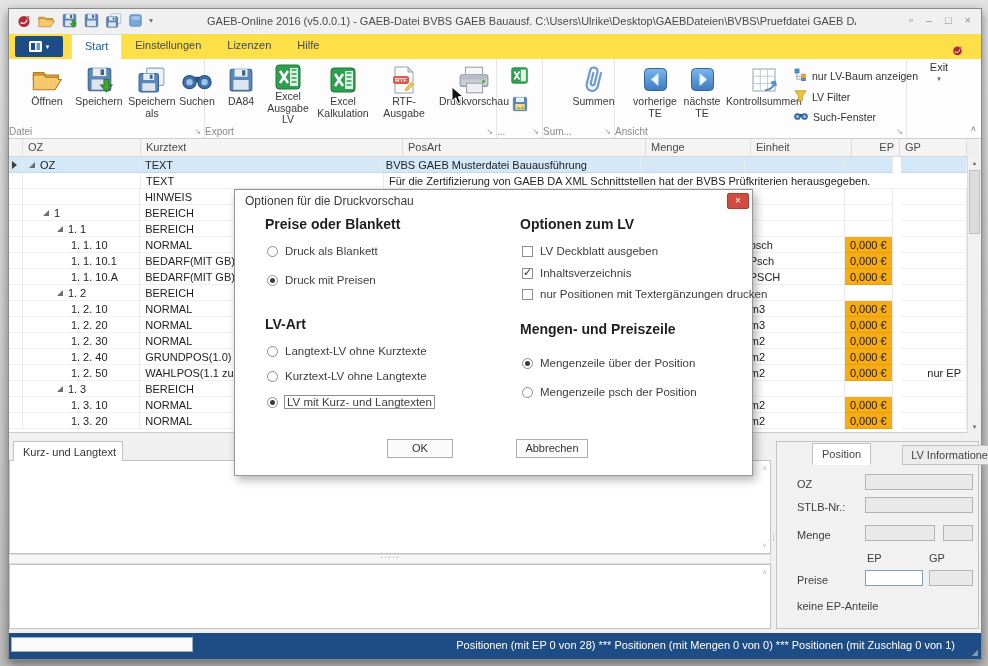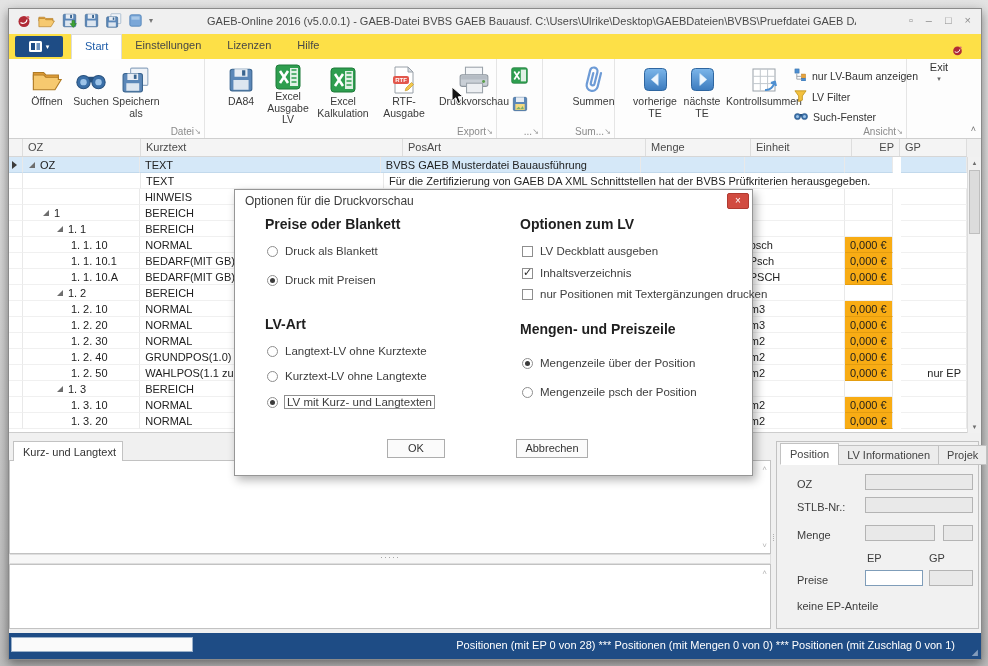--- a/index.html
+++ b/index.html
@@ -17,21 +17,21 @@
   #tabrow{position:absolute;left:0;top:25px;width:972px;height:25px;background:#fde047;}
   #appbtn{position:absolute;left:6px;top:2px;width:48px;height:21px;background:#1E4C85;border-radius:2px;color:#fff;display:flex;align-items:center;justify-content:center;gap:4px;font-size:11px;}
   #appbtn .caret{font-size:7px;}
   #menutabs{position:absolute;left:62px;top:0;height:25px;display:flex;}
   .tab{padding:5px 13px 4px;font-size:11px;color:#474747;}
   .tab.on{color:#1E5CA8;background:#fff;border:1px solid #dcdcdc;border-bottom:none;}
   #tablogo{position:absolute;right:18px;top:8px;}
   
   #ribbon{position:absolute;left:0;top:50px;width:972px;height:80px;background:#fdfdfd;border-bottom:1px solid #cfcfcf;display:flex;box-sizing:border-box;}
   .rgroup{position:relative;border-right:1px solid #e5e5e5;box-sizing:border-box;padding:2px 1px 13px;}
-  .glabel{position:absolute;bottom:1px;left:0;right:10px;text-align:right;font-size:10px;color:#8a8a8a;white-space:nowrap;}
+  .glabel{position:absolute;bottom:1px;left:0;right:10px;text-align:left;font-size:10px;color:#8a8a8a;white-space:nowrap;}
   .launcher{position:absolute;bottom:2px;right:3px;font-size:8px;color:#9a9a9a;}
   .rbtns{display:flex;height:100%;}
   .rbtn{display:flex;flex-direction:column;align-items:center;padding-top:3px;font-size:10.5px;color:#3a3a3a;text-align:center;line-height:11.5px;box-sizing:border-box;padding-left:30px;}
   .ricon{height:31px;display:flex;align-items:center;justify-content:center;margin-bottom:1px;}
   .tglcol{display:flex;flex-direction:column;justify-content:flex-start;padding:4px 0 0 6px;}
   .tgl{display:flex;align-items:center;gap:5px;margin:3px 0;font-size:10.5px;color:#333;white-space:nowrap;}
   #exitbtn{margin:auto auto 18px;text-align:center;font-size:11px;color:#333;}
   #exitbtn .caret{font-size:7px;color:#666;display:block;margin-top:2px;}
   #ribcollapse{position:absolute;right:5px;bottom:4px;font-size:9px;color:#777;}
   .minibtns{display:flex;flex-direction:column;align-items:center;gap:8px;padding:6px 0 0 0;width:100%;}
@@ -59,21 +59,21 @@
   #bltab{position:absolute;left:4px;top:432px;width:110px;height:20px;background:#fff;border:1px solid #c2c2c2;border-bottom:none;font-size:11px;color:#333;padding:4px 0 0 9px;box-sizing:border-box;z-index:4;}
   #blarea1{position:absolute;left:0;top:451px;width:762px;height:94px;background:#fff;border:1px solid #c2c2c2;box-sizing:border-box;}
   #blsplit{position:absolute;left:0;top:545px;width:762px;height:10px;background:#f7f7f7;border:1px solid #dedede;box-sizing:border-box;}
   #blsplit span{position:absolute;left:370px;top:-3px;font-size:9px;color:#999;letter-spacing:1px;}
   #blarea2{position:absolute;left:0;top:555px;width:762px;height:65px;background:#fff;border:1px solid #c2c2c2;box-sizing:border-box;}
   .mscroll{position:absolute;right:3px;font-size:8px;color:#b5b5b5;}
   #vsplit{position:absolute;left:762px;top:432px;width:5px;height:188px;color:#a7a7a7;font-size:9px;line-height:4px;text-align:center;padding-top:95px;box-sizing:border-box;}
   
   #rightpanel{position:absolute;left:767px;top:432px;width:203px;height:188px;background:#f1f1f1;border:1px solid #c2c2c2;box-sizing:border-box;}
   .ptabs{position:absolute;left:3px;top:1px;display:flex;align-items:flex-end;}
-  .ptab{font-size:11px;color:#444;padding:3px 8px;border:1px solid #c2c2c2;background:#ececec;margin-right:-1px;white-space:nowrap;overflow:hidden;}
+  .ptab{font-size:11px;color:#444;padding:3px 8px;border:1px solid #c2c2c2;background:#ececec;margin-right:-1px;white-space:nowrap;overflow:hidden;margin-left:32px;}
   .ptab.on{background:#fff;border-bottom-color:#fff;padding:4px 9px;}
   .ptab.clip{max-width:44px;}
   .ptabarr{font-size:9px;color:#999;padding:0 2px 3px;}
   .flab{position:absolute;font-size:11px;color:#3d3d3d;}
   .fin{position:absolute;background:#e9e9e9;border:1px solid #b4b4b4;height:16px;box-sizing:border-box;font-size:11px;padding:1px 3px;color:#333;}
   .fin.white{background:#fff;border-color:#7f9db9;}
   
   #statusbar{position:absolute;left:0;top:624px;width:972px;height:26px;background:#1E4C85;}
   #sbbox{position:absolute;left:2px;top:4px;width:182px;height:15px;background:#fafafa;border:1px solid #9ab0c9;box-sizing:border-box;}
   #sbtext{position:absolute;right:26px;top:6px;color:#fff;font-size:11px;white-space:nowrap;}
@@ -195,43 +195,55 @@
       <div class="rbtns">
         <div class="rbtn" style="width:44px">
           <span class="ricon">
             <svg width="30" height="25" viewBox="0 0 26 22">
                   <path d="M1 5 h9 l2 2 h11 v4 H1 z" fill="#E8A33D" stroke="#B07B23"></path>
                   <path d="M1 20 V7 h9 l2 2 h11 v2 h2.5 L20 20 Z" fill="#F6C96F" stroke="#B07B23"></path>
                 </svg>
           </span>
           <span>Öffnen</span>
         </div>
+        <div class="rbtn" style="width:60px">
+          <span class="ricon">
+            <svg width="27" height="27" viewBox="0 0 24 24">
+                  <rect x="2" y="2" width="20" height="20" rx="2" fill="#5B87B8" stroke="#39648F"></rect>
+                  <rect x="6" y="2" width="12" height="7" fill="#E8EDF4"></rect>
+                  <rect x="13" y="3" width="3" height="5" fill="#39648F"></rect>
+                  <rect x="5" y="12" width="14" height="9" fill="#DDE6F0"></rect>
+                  <path d="M16 12 v5 h-3 l5 6 5 -6 h-3 v-5 z" fill="#3FA535" stroke="#2C7E26"></path>
+                </svg>
+          </span>
+          <span>Speichern</span>
+        </div>
+        <div class="rbtn" style="width:46px">
+          <span class="ricon">
+            <svg width="28" height="26" viewBox="0 0 26 24">
+                  <rect x="8" y="1" width="16" height="16" rx="1" fill="#EFF3F8" stroke="#8FA6C0"></rect>
+                  <rect x="1" y="6" width="18" height="17" rx="2" fill="#5B87B8" stroke="#39648F"></rect>
+                  <rect x="5" y="6" width="10" height="6" fill="#E8EDF4"></rect>
+                  <rect x="11" y="7" width="2.5" height="4" fill="#39648F"></rect>
+                  <rect x="4" y="15" width="12" height="7" fill="#DDE6F0"></rect>
+                </svg>
+          </span>
+          <span>Speichern als</span>
+        </div>
         <div class="rbtn" style="width:44px">
           <span class="ricon">
             <svg width="30" height="22" viewBox="0 0 28 20">
                   <rect x="11" y="7" width="6" height="5" fill="#27517E"></rect>
                   <circle cx="7" cy="12" r="6.2" fill="#3A6FA8" stroke="#27517E"></circle>
                   <circle cx="21" cy="12" r="6.2" fill="#3A6FA8" stroke="#27517E"></circle>
                   <circle cx="7" cy="12" r="3" fill="#9CC3E8"></circle>
                   <circle cx="21" cy="12" r="3" fill="#9CC3E8"></circle>
                 </svg>
           </span>
           <span>Suchen</span>
-        </div>
-        <div class="rbtn" style="width:46px">
-          <span class="ricon">
-            <svg width="28" height="26" viewBox="0 0 26 24">
-                  <rect x="8" y="1" width="16" height="16" rx="1" fill="#EFF3F8" stroke="#8FA6C0"></rect>
-                  <rect x="1" y="6" width="18" height="17" rx="2" fill="#5B87B8" stroke="#39648F"></rect>
-                  <rect x="5" y="6" width="10" height="6" fill="#E8EDF4"></rect>
-                  <rect x="11" y="7" width="2.5" height="4" fill="#39648F"></rect>
-                  <rect x="4" y="15" width="12" height="7" fill="#DDE6F0"></rect>
-                </svg>
-          </span>
-          <span>Speichern als</span>
         </div>
       </div>
       <span class="glabel">Datei</span>
       <span class="launcher">↘</span>
     </div>
 
     <div class="rgroup" style="width:292px">
       <div class="rbtns">
         <div class="rbtn" style="width:40px">
           <span class="ricon">
@@ -722,21 +734,21 @@
     <div class="dhead" style="left:285px;top:131px">Mengen- und Preiszeile</div>
     <div class="opt" style="left:287px;top:167px">
       <span class="radio on"></span>
       <span class="olabel">Mengenzeile über der Position</span>
     </div>
     <div class="opt" style="left:287px;top:196px">
       <span class="radio"></span>
       <span class="olabel">Mengenzeile psch der Position</span>
     </div>
 
-    <div class="dbtn" style="left:152px;top:249px;width:58px">OK</div>
+    <div class="dbtn" style="left:152px;top:249px;width:66px">OK</div>
     <div class="dbtn" style="left:281px;top:249px;width:72px">Abbrechen</div>
   </div>
 
   <span id="cursor">
     <svg width="13" height="19" viewBox="0 0 13 19">
           <path d="M1 1 L1 15 L4.8 11.8 L7 17.5 L9.6 16.4 L7.3 10.8 L12 10.6 Z" fill="#141414" stroke="#fff" stroke-width="1"></path>
         </svg>
   </span>
 
 </div>

